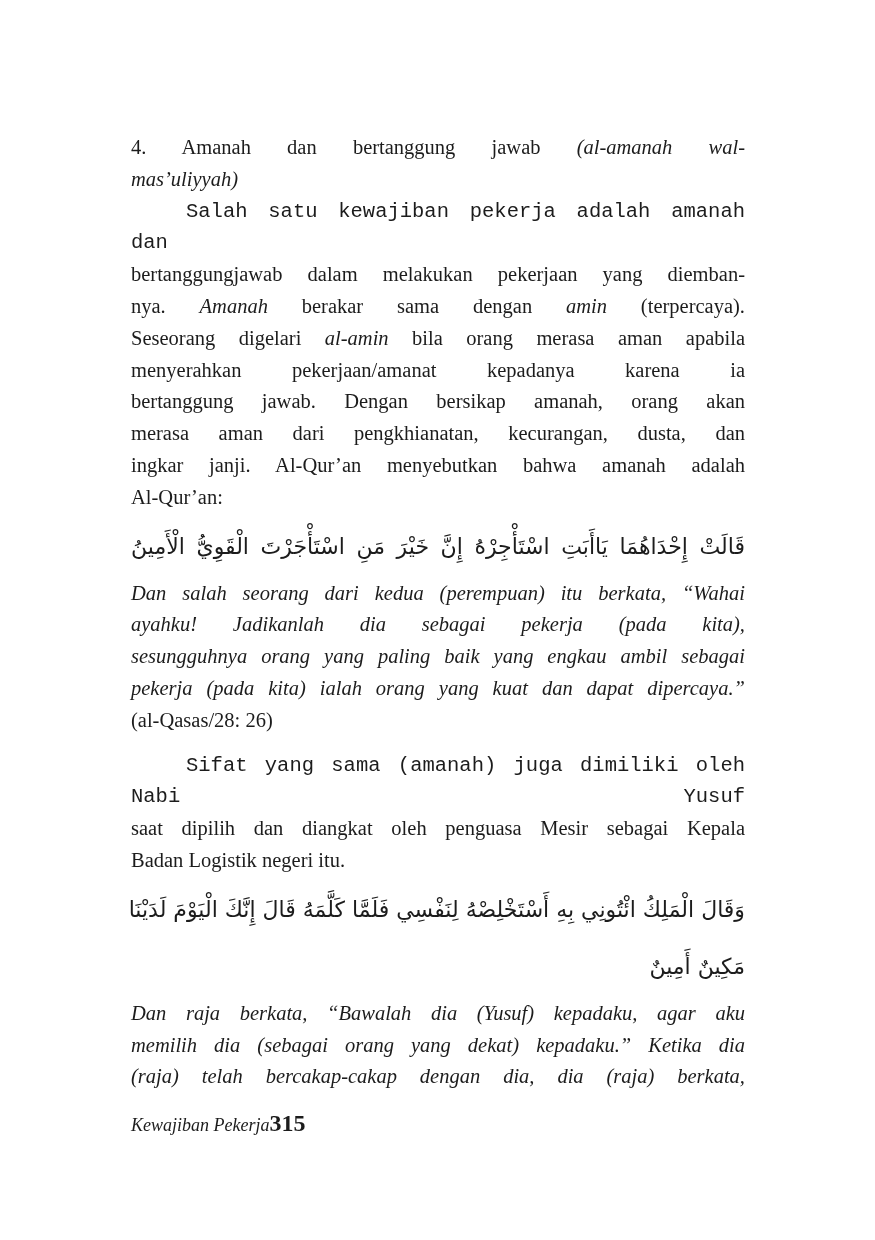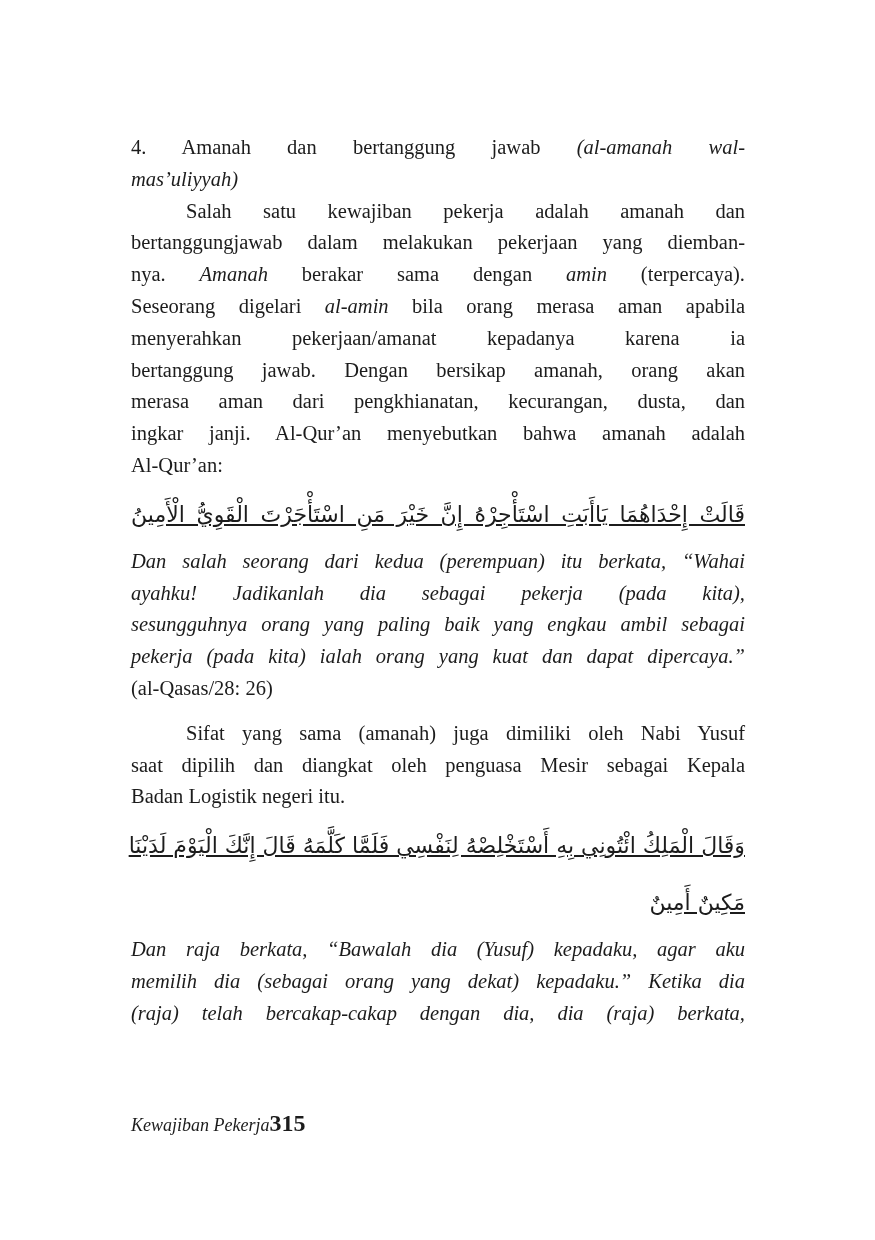--- a/index.html
+++ b/index.html
@@ -27,24 +27,24 @@
     top: 132px;
     width: 614px;
   }
   .block { margin: 0; }
   .line {
     font-size: 20.5px;
     line-height: 31.8px;
     text-align: justify;
     text-align-last: justify;
   }
-  .line.indent { text-indent: 55px; }
+  .line.indent { text-indent: 55px; font-family: Liberation Mono, monospace; }
   .line.last { text-align-last: left; }
   .it { font-style: italic; }
-  .block.arabic { margin: 4px 0 3px 0; text-decoration: underline; }
+  .block.arabic { margin: 4px 0 3px 0; }
   .block.arabic .line {
     font-family: "DejaVu Sans", sans-serif;
     font-size: 22px;
     line-height: 57px;
     direction: rtl;
     text-align: justify;
     text-align-last: justify;
     white-space: nowrap;
   }
   .block.arabic .line.last {

